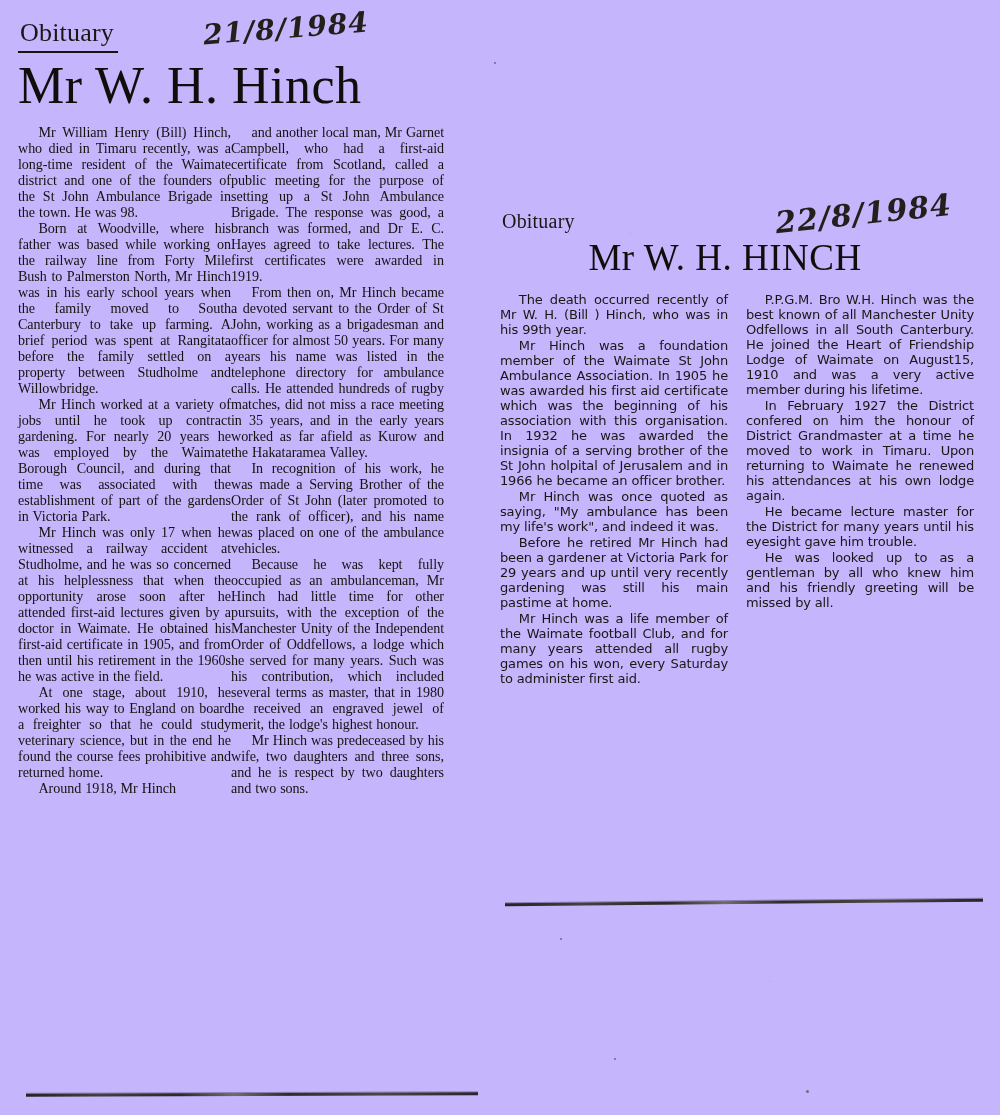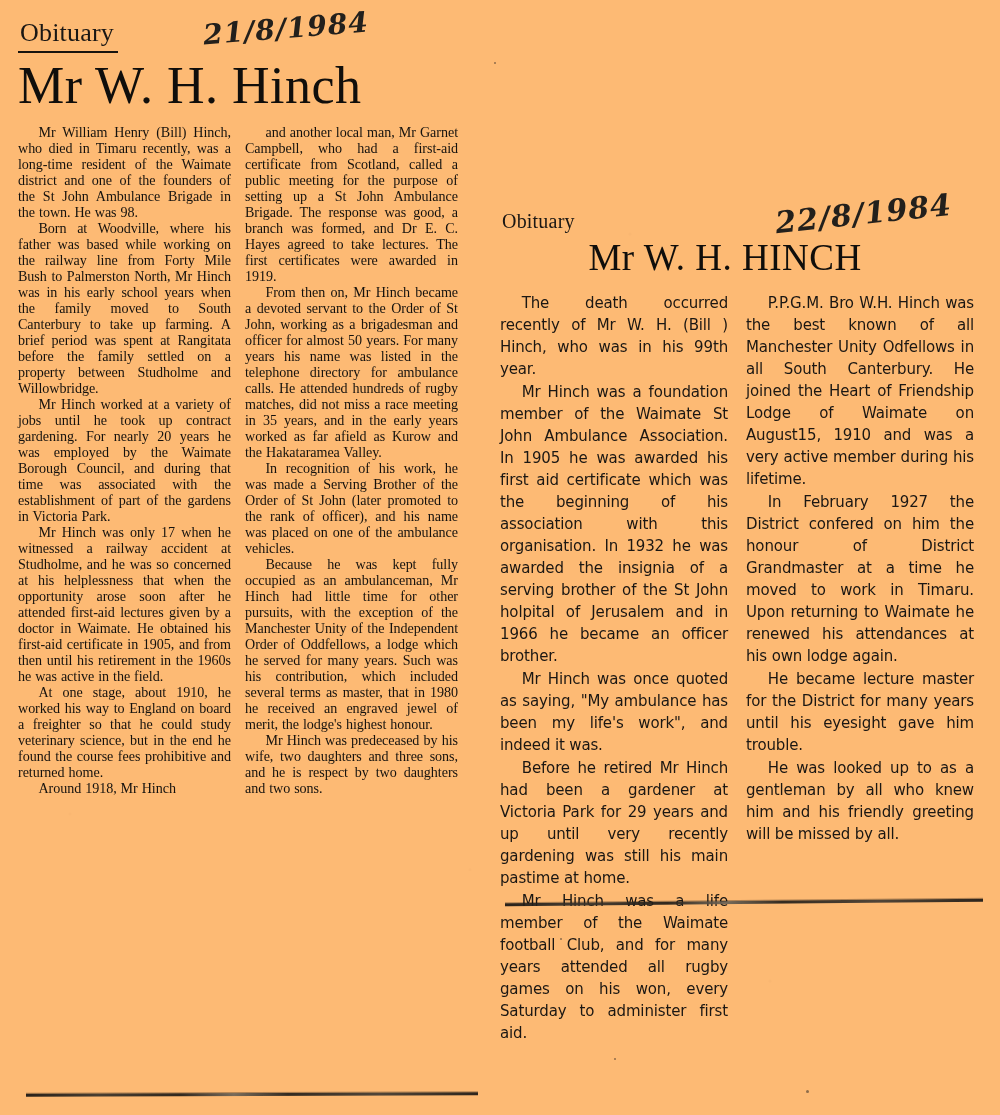--- a/index.html
+++ b/index.html
@@ -14,21 +14,21 @@
     position: relative;
     overflow: hidden;
     font-family: "Liberation Serif", "DejaVu Serif", serif;
     color: #16130f;
   }
 
   
   #scan-page {
     position: absolute;
     inset: 0;
-    background: #fdba74;
+    background: #c4b5fd;
   }
   .paper-noise {
     position: absolute;
     inset: 0;
     pointer-events: none;
     opacity: .5;
     background:
       radial-gradient(circle at 14% 9%,  rgba(0,0,0,.035) 0 1px, transparent 2px),
       radial-gradient(circle at 63% 21%, rgba(0,0,0,.030) 0 1px, transparent 2px),
       radial-gradient(circle at 31% 55%, rgba(0,0,0,.028) 0 1px, transparent 2px),
@@ -96,21 +96,21 @@
     font-family: "Liberation Serif", "DejaVu Serif", serif;
   }
 
   
   .cols {
     display: flex;
     margin-top: 10px;
   }
   .col { box-sizing: border-box; }
 
-  #clipping-left .cols { gap: 14px; }
+  #clipping-left .cols { gap: 0; }
   #clipping-left .col { width: 213px; }
 
   #clipping-right .cols { gap: 18px; margin-top: 14px; }
   #clipping-right .col { width: 228px; }
 
   .para {
     margin: 0;
     text-align: justify;
     text-indent: 1.45em;
     hyphens: manual;
@@ -122,22 +122,22 @@
     font-size: 14.1px;
     line-height: 16.0px;
     letter-spacing: -0.05px;
     color: #15120e;
     word-spacing: .5px;
   }
 
   
   .body-b .para {
     font-family: "DejaVu Sans", "Liberation Sans", sans-serif;
-    font-size: 15px;
-    line-height: 22px;
+    font-size: 13.0px;
+    line-height: 15px;
     letter-spacing: -0.15px;
     color: #1b1713;
   }
   .body-b .para + .para { margin-top: 1px; }
 
   
   .cut-rule {
     position: absolute;
     height: 3px;
     background:

